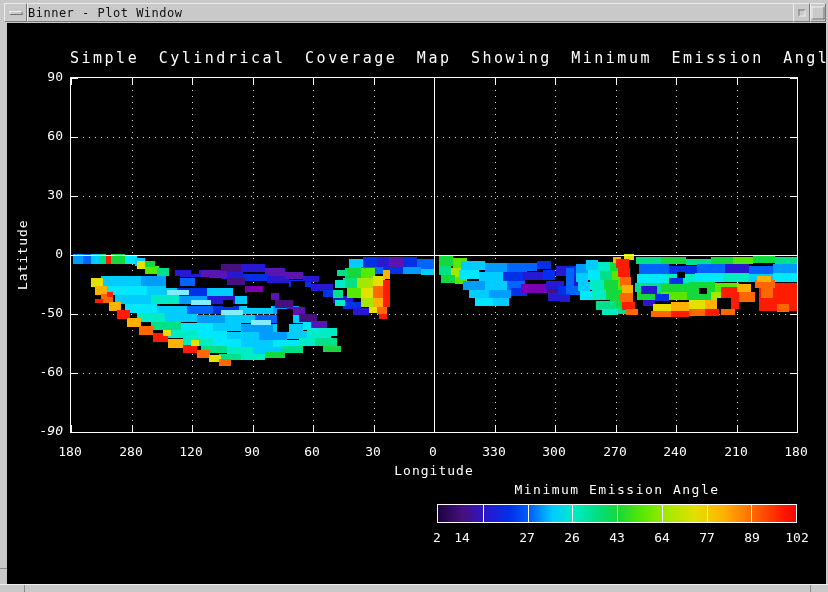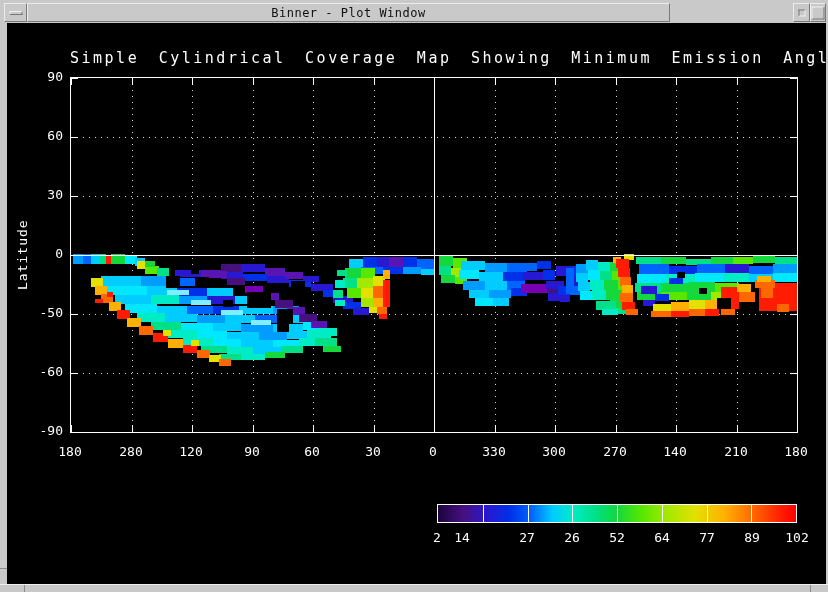--- a/index.html
+++ b/index.html
@@ -7,21 +7,21 @@
   body { font-family:"DejaVu Sans Mono", monospace; }
 
   .window { position:relative; width:828px; height:592px; background:#c9c9c9;
             box-shadow: inset 1px 1px 0 #efefef, inset -1px -1px 0 #6f6f6f; overflow:hidden; }
 
   
   .frame-top { position:absolute; left:0; top:0; right:0; height:23px; background:#c9c9c9; }
   .tb-seg { position:absolute; top:3px; height:19px; background:#c9c9c9;
             border:1px solid; border-color:#ececec #7a7a7a #7a7a7a #ececec; }
   .tb-menu { left:4px;  width:23px; }
-  .tb-title{ left:27px; width:643px; display:flex; align-items:center; justify-content:center; }
+  .tb-title{ left:27px; width:782px; display:flex; align-items:center; }
   .tb-min  { left:793px; width:17px; }
   .tb-max  { left:810px; width:16px; }
   .tb-title span { font-size:12px; color:#101010; letter-spacing:0.5px; }
   .glyph-dash { position:absolute; left:50%; top:50%; transform:translate(-50%,-50%);
                 width:13px; height:4px; background:#c9c9c9;
                 border:1px solid; border-color:#efefef #777 #777 #efefef; }
   .glyph-sq-s { position:absolute; left:50%; top:50%; transform:translate(-50%,-50%);
                 width:7px; height:7px; border:1px solid; border-color:#777 #efefef #efefef #777; }
   .glyph-sq-l { position:absolute; left:50%; top:50%; transform:translate(-50%,-50%);
                 width:13px; height:13px; border:1px solid; border-color:#efefef #777 #777 #efefef; }
@@ -428,54 +428,56 @@
         </div>
     </div>
 
     <div id="y-ticks">
         <div class="ytick" style="left: 12px; top: 46px;">90</div>
         <div class="ytick" style="left: 12px; top: 105px;">60</div>
         <div class="ytick" style="left: 12px; top: 164px;">30</div>
         <div class="ytick" style="left: 12px; top: 223px;">0</div>
         <div class="ytick" style="left: 12px; top: 282px;">-50</div>
         <div class="ytick" style="left: 12px; top: 341px;">-60</div>
-        <div class="ytick" style="left: 12px; top: 400px;">-90</div>
+        <div class="ytick" style="left: 12px; top: 400px; font-style: italic;">-90</div>
       </div>
     <div id="x-ticks">
         <div class="xtick" style="left: 41px; top: 421px;">180</div>
         <div class="xtick" style="left: 102px; top: 421px;">280</div>
         <div class="xtick" style="left: 162px; top: 421px;">120</div>
         <div class="xtick" style="left: 223px; top: 421px;">90</div>
         <div class="xtick" style="left: 283px; top: 421px;">60</div>
         <div class="xtick" style="left: 344px; top: 421px;">30</div>
         <div class="xtick" style="left: 404px; top: 421px;">0</div>
         <div class="xtick" style="left: 465px; top: 421px;">330</div>
         <div class="xtick" style="left: 525px; top: 421px;">300</div>
         <div class="xtick" style="left: 586px; top: 421px;">270</div>
-        <div class="xtick" style="left: 646px; top: 421px;">140</div>
+        <div class="xtick" style="left: 646px; top: 421px;">240</div>
         <div class="xtick" style="left: 707px; top: 421px;">210</div>
         <div class="xtick" style="left: 767px; top: 421px;">180</div>
       </div>
 
-
+    <div class="xlabel">Longitude</div>
+
+    <div class="cb-title" id="cb-title" style="left: 430px;">Minimum Emission Angle</div>
     <div class="cb-bar" id="cb-bar" style="left: 430px; top: 481px; width: 360px; background: linear-gradient(to right, rgb(28, 4, 64) 0%, rgb(70, 16, 126) 7%, rgb(40, 24, 210) 14%, rgb(0, 48, 232) 20%, rgb(0, 100, 255) 26%, rgb(0, 204, 255) 32%, rgb(0, 236, 196) 38%, rgb(0, 224, 136) 44%, rgb(20, 216, 60) 50%, rgb(88, 232, 0) 57%, rgb(164, 232, 0) 64%, rgb(228, 224, 0) 72%, rgb(255, 176, 0) 80%, rgb(255, 104, 0) 88%, rgb(255, 28, 0) 96%, rgb(255, 0, 0) 100%);">
         <div class="cb-div" style="left: 45px;"></div>
         <div class="cb-div" style="left: 90px;"></div>
         <div class="cb-div" style="left: 134px;"></div>
         <div class="cb-div" style="left: 179px;"></div>
         <div class="cb-div" style="left: 224px;"></div>
         <div class="cb-div" style="left: 269px;"></div>
         <div class="cb-div" style="left: 313px;"></div>
       </div>
     <div id="cb-ticks">
         <div class="cb-tick" style="left: 412px; top: 507px;">2</div>
         <div class="cb-tick" style="left: 437px; top: 507px;">14</div>
         <div class="cb-tick" style="left: 502px; top: 507px;">27</div>
         <div class="cb-tick" style="left: 547px; top: 507px;">26</div>
-        <div class="cb-tick" style="left: 592px; top: 507px;">52</div>
+        <div class="cb-tick" style="left: 592px; top: 507px;">43</div>
         <div class="cb-tick" style="left: 637px; top: 507px;">64</div>
         <div class="cb-tick" style="left: 682px; top: 507px;">77</div>
         <div class="cb-tick" style="left: 727px; top: 507px;">89</div>
         <div class="cb-tick" style="left: 772px; top: 507px;">102</div>
       </div>
 
   </div>
 </div>
 
 </body></html>

